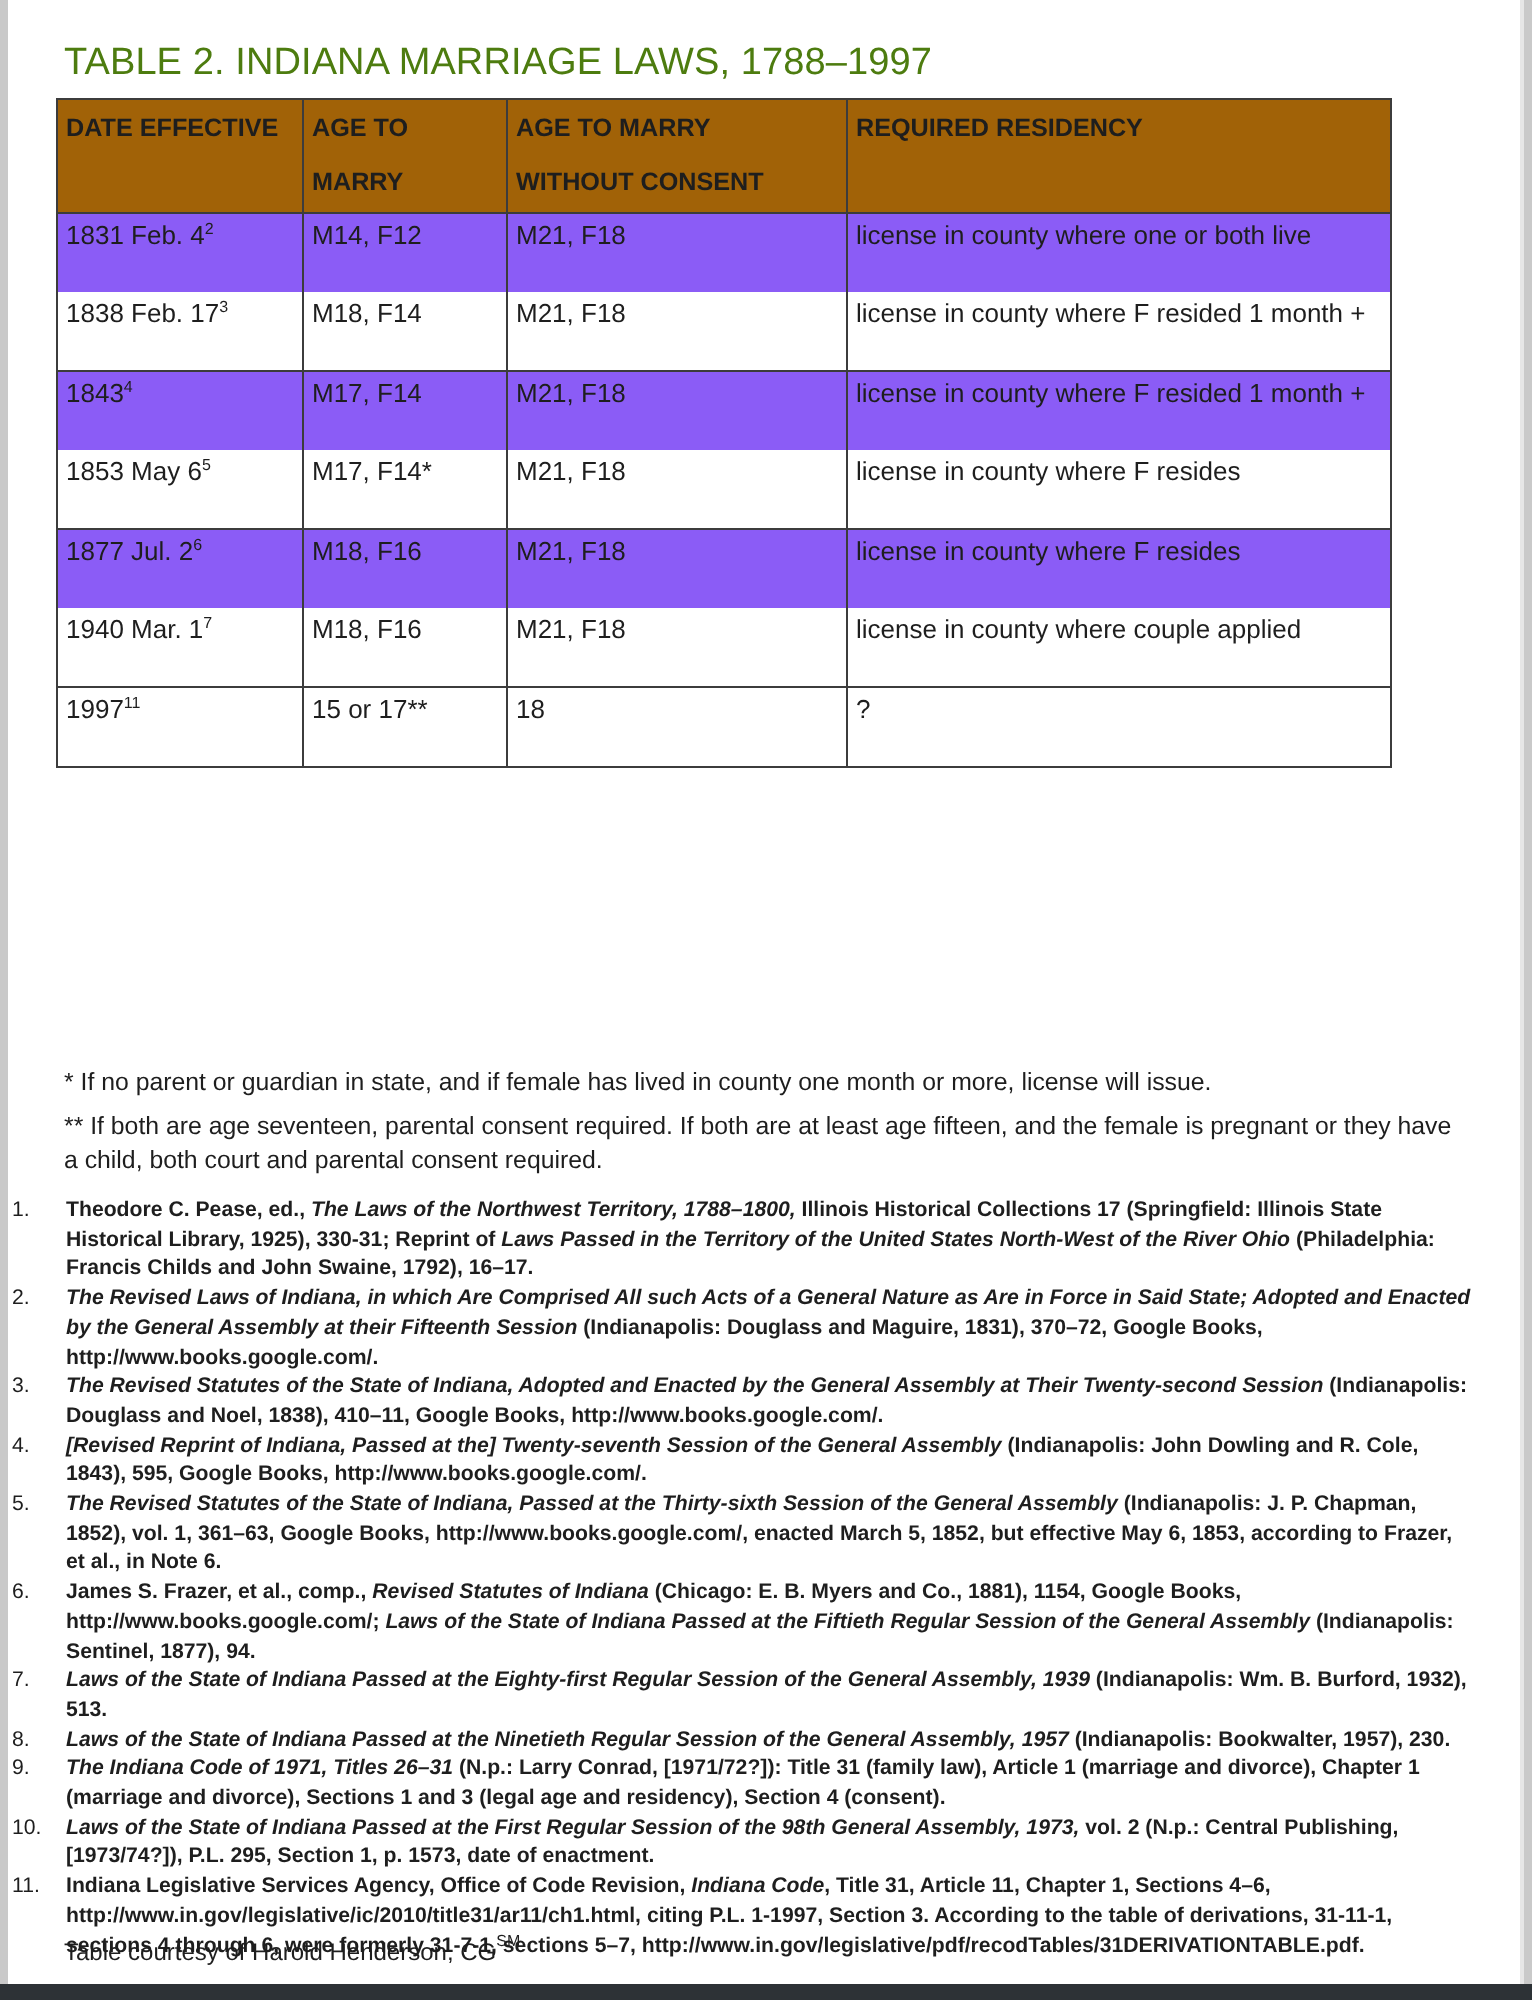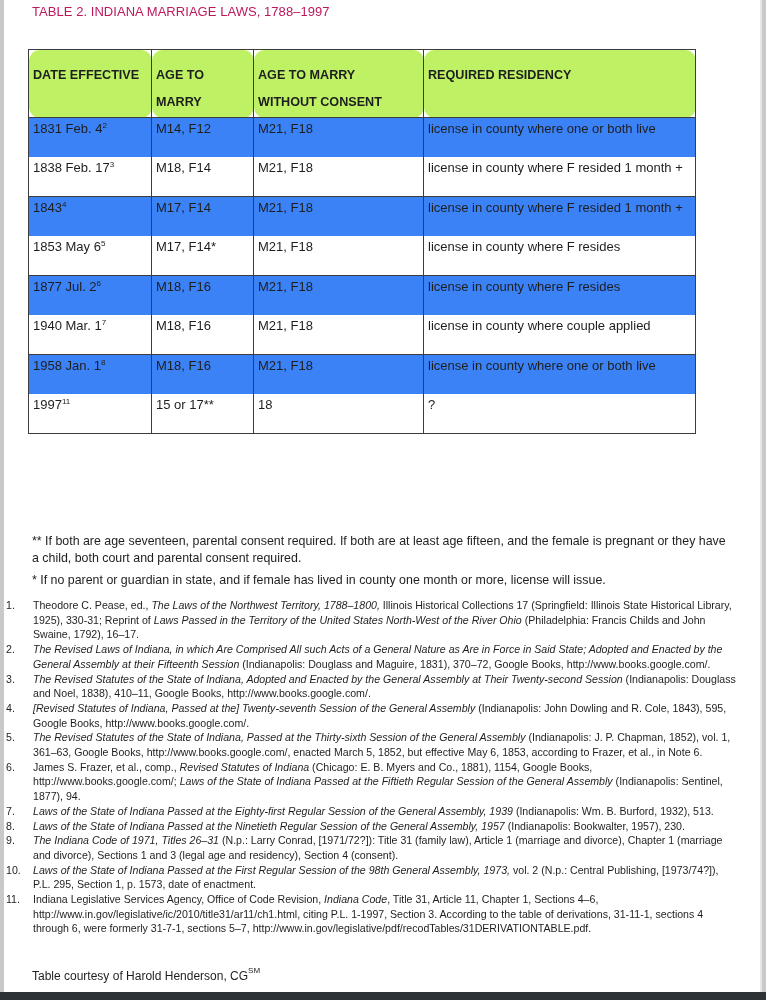--- a/index.html
+++ b/index.html
@@ -9,52 +9,52 @@
     font-family: "Liberation Sans", "DejaVu Sans", sans-serif;
     color: #1e1e1e;
   }
   .left-edge { position: absolute; left: 0; top: 0; width: 4px; height: 1000px; background: #c9c9c9; }
   .right-edge { position: absolute; right: 0; top: 0; width: 4px; height: 1000px; background: #c9c9c9; }
   .right-edge-inner { position: absolute; right: 4px; top: 0; width: 2px; height: 1000px; background: #e6e6e6; }
   .bottom-bar { position: absolute; left: 0; bottom: 0; width: 766px; height: 8px; background: #2d3236; }
 
   .page { position: absolute; left: 28px; top: 0; width: 710px; }
   .title {
-    position: absolute; left: 4px; top: 4px;
-    font-size: 13px; letter-spacing: 0.05px; color: #be185d;
+    position: absolute; left: 4px; top: 21px;
+    font-size: 19px; letter-spacing: 0.05px; color: #4d7c0f;
   }
   table.laws {
     position: absolute; left: 0; top: 49px; width: 667px;
     border-collapse: collapse; table-layout: fixed;
     font-size: 13px;
   }
   table.laws th, table.laws td {
     border: 1px solid #3c3c3c;
     vertical-align: top; text-align: left;
     padding: 0 4px;
   }
   table.laws th {
-    background: #bef264; font-weight: bold; font-size: 12.6px;
-    height: 55px; line-height: 27px; padding-top: 12px; border-radius: 11px;
+    background: #a16207; font-weight: bold; font-size: 12.6px;
+    height: 55px; line-height: 27px; padding-top: 1px;
   }
   table.laws td { height: 37px; line-height: 18px; padding-top: 2px; }
-  table.laws tr.alt td { background: #3b82f6; }
+  table.laws tr.alt td { background: #8b5cf6; }
   table.laws tr.alt td, table.laws tr.nosep td { }
   table.laws tr.first-of-pair td { border-bottom: none; }
   table.laws tr.second-of-pair td { border-top: none; }
   sup { font-size: 8px; vertical-align: top; position: relative; top: -3px; }
   col.c1 { width: 123px; } col.c2 { width: 102px; } col.c3 { width: 170px; } col.c4 { width: 272px; }
 
   .notes { position: absolute; left: 4px; top: 533px; width: 700px; font-size: 12.4px; line-height: 17px; }
   .notes p { margin: 0 0 5px 0; }
 
   .refs { position: absolute; left: -22px; top: 598px; width: 730px; font-size: 10.6px; line-height: 14.7px; }
   .ref { display: flex; }
   .ref .num { width: 27px; flex: 0 0 27px; }
-  .ref .txt { flex: 1; }
+  .ref .txt { flex: 1; font-weight: bold; }
   .credit { position: absolute; left: 4px; top: 969px; font-size: 12px; }
 </style>
 </head>
 <body>
 
 <div class="left-edge"></div>
 <div class="right-edge-inner"></div>
 <div class="right-edge"></div>
 <div class="bottom-bar"></div>
 
@@ -106,56 +106,50 @@
           <td>M18, F16</td>
           <td>M21, F18</td>
           <td>license in county where F resides</td>
         </tr>
         <tr class="second-of-pair">
           <td><span>1940 Mar. 1</span><sup>7</sup></td>
           <td>M18, F16</td>
           <td>M21, F18</td>
           <td>license in county where couple applied</td>
         </tr>
-        <tr class="alt first-of-pair">
-          <td><span>1958 Jan. 1</span><sup>8</sup></td>
-          <td>M18, F16</td>
-          <td>M21, F18</td>
-          <td>license in county where one or both live</td>
-        </tr>
         <tr class="second-of-pair">
           <td><span>1997</span><sup>11</sup></td>
           <td>15 or 17**</td>
           <td>18</td>
           <td>?</td>
         </tr>
       </tbody>
   </table>
 
   <div class="notes">
+    <p>* If no parent or guardian in state, and if female has lived in county one month or more, license will issue.</p>
     <p>** If both are age seventeen, parental consent required. If both are at least age fifteen, and the female is pregnant or they have a child, both court and parental consent required.</p>
-    <p>* If no parent or guardian in state, and if female has lived in county one month or more, license will issue.</p>
   </div>
 
   <div class="refs" id="refs">
       <div class="ref">
         <span class="num">1.</span>
         <span class="txt"><span>Theodore C. Pease, ed., </span><i>The Laws of the Northwest Territory, 1788–1800,</i><span> Illinois Historical Collections 17 (Springfield: Illinois State Historical Library, 1925), 330-31; Reprint of </span><i>Laws Passed in the Territory of the United States North-West of the River Ohio</i><span> (Philadelphia: Francis Childs and John Swaine, 1792), 16–17.</span></span>
       </div>
       <div class="ref">
         <span class="num">2.</span>
         <span class="txt"><i>The Revised Laws of Indiana, in which Are Comprised All such Acts of a General Nature as Are in Force in Said State; Adopted and Enacted by the General Assembly at their Fifteenth Session</i><span> (Indianapolis: Douglass and Maguire, 1831), 370–72, Google Books, http://www.books.google.com/.</span></span>
       </div>
       <div class="ref">
         <span class="num">3.</span>
         <span class="txt"><i>The Revised Statutes of the State of Indiana, Adopted and Enacted by the General Assembly at Their Twenty-second Session</i><span> (Indianapolis: Douglass and Noel, 1838), 410–11, Google Books, http://www.books.google.com/.</span></span>
       </div>
       <div class="ref">
         <span class="num">4.</span>
-        <span class="txt"><i>[Revised Statutes of Indiana, Passed at the] Twenty-seventh Session of the General Assembly</i><span> (Indianapolis: John Dowling and R. Cole, 1843), 595, Google Books, http://www.books.google.com/.</span></span>
+        <span class="txt"><i>[Revised Reprint of Indiana, Passed at the] Twenty-seventh Session of the General Assembly</i><span> (Indianapolis: John Dowling and R. Cole, 1843), 595, Google Books, http://www.books.google.com/.</span></span>
       </div>
       <div class="ref">
         <span class="num">5.</span>
         <span class="txt"><i>The Revised Statutes of the State of Indiana, Passed at the Thirty-sixth Session of the General Assembly</i><span> (Indianapolis: J. P. Chapman, 1852), vol. 1, 361–63, Google Books, http://www.books.google.com/, enacted March 5, 1852, but effective May 6, 1853, according to Frazer, et al., in Note 6.</span></span>
       </div>
       <div class="ref">
         <span class="num">6.</span>
         <span class="txt"><span>James S. Frazer, et al., comp., </span><i>Revised Statutes of Indiana</i><span> (Chicago: E. B. Myers and Co., 1881), 1154, Google Books, http://www.books.google.com/; </span><i>Laws of the State of Indiana Passed at the Fiftieth Regular Session of the General Assembly</i><span> (Indianapolis: Sentinel, 1877), 94.</span></span>
       </div>
       <div class="ref">

